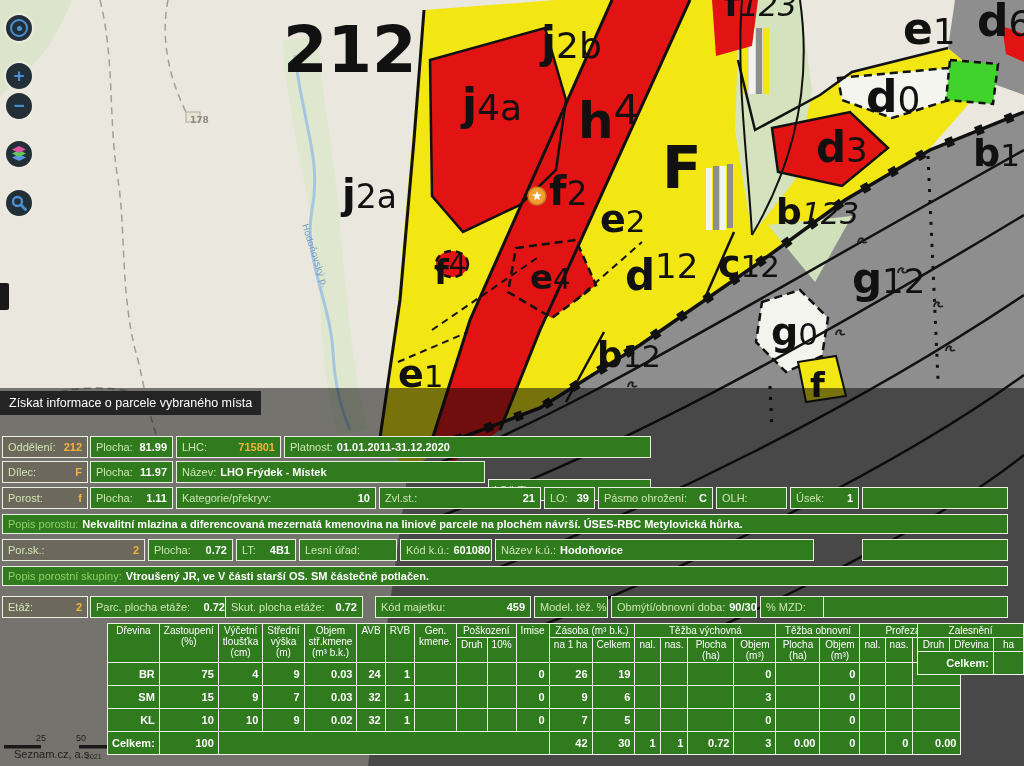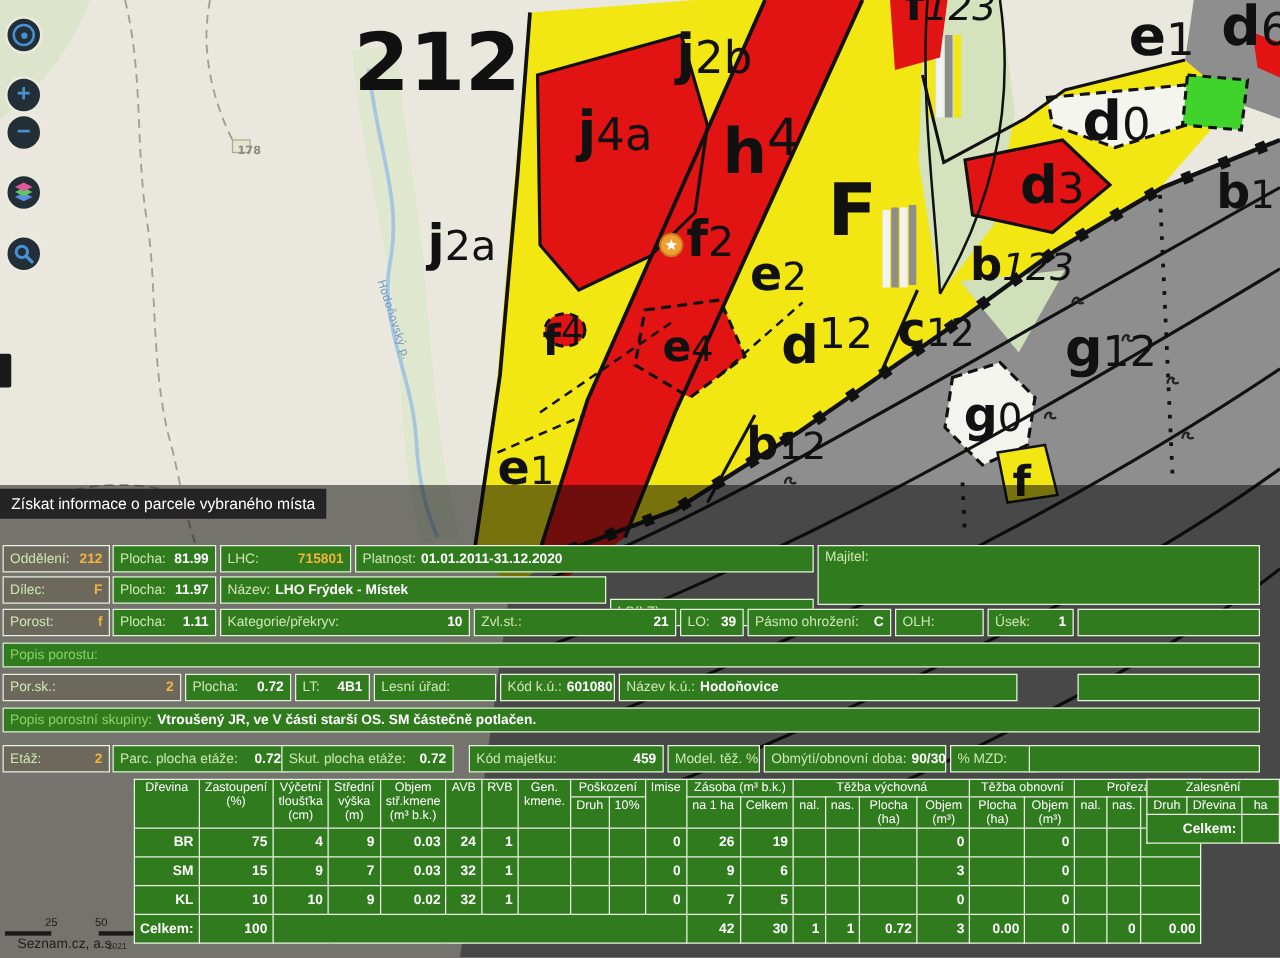--- a/index.html
+++ b/index.html
@@ -212,24 +212,20 @@
     <span class="val">81.99</span>
     </div>
   <div class="fbox vr" style="left:176px;top:436px;width:105px">
     <span class="lbl">LHC:</span>
     <span class="val orange">715801</span>
     </div>
   <div class="fbox" style="left:284px;top:436px;width:367px">
     <span class="lbl">Platnost:</span>
     <span class="val">01.01.2011-31.12.2020</span>
     </div>
-  <div class="fbox tall" style="left:654px;top:436px;width:354px">
-    <span class="lbl">Majitel:</span>
-    <span class="val"></span>
-    </div>
 
   <div class="fbox grey vr" style="left:2px;top:461px;width:86px">
     <span class="lbl">Dílec:</span>
     <span class="val orange">F</span>
     </div>
   <div class="fbox vr" style="left:90px;top:461px;width:83px">
     <span class="lbl">Plocha:</span>
     <span class="val">11.97</span>
     </div>
   <div class="fbox" style="left:176px;top:461px;width:309px">
@@ -270,20 +266,21 @@
     <span class="val"></span>
     </div>
   <div class="fbox vr" style="left:790px;top:487px;width:69px">
     <span class="lbl">Úsek:</span>
     <span class="val">1</span>
     </div>
   <div class="fbox" style="left:862px;top:487px;width:146px"></div>
 
   <div class="fbox desc" style="left:2px;top:514px;width:1006px;height:20px">
     <span class="lbl">Popis porostu:</span>
+    <span class="val">Nekvalitní mlazina a diferencovaná mezernatá kmenovina na liniové parcele na plochém návrší. ÚSES-RBC Metylovická hůrka.</span>
     </div>
 
   <div class="fbox grey vr" style="left:2px;top:539px;width:143px">
     <span class="lbl">Por.sk.:</span>
     <span class="val orange">2</span>
     </div>
   <div class="fbox vr" style="left:148px;top:539px;width:85px">
     <span class="lbl">Plocha:</span>
     <span class="val">0.72</span>
     </div>

